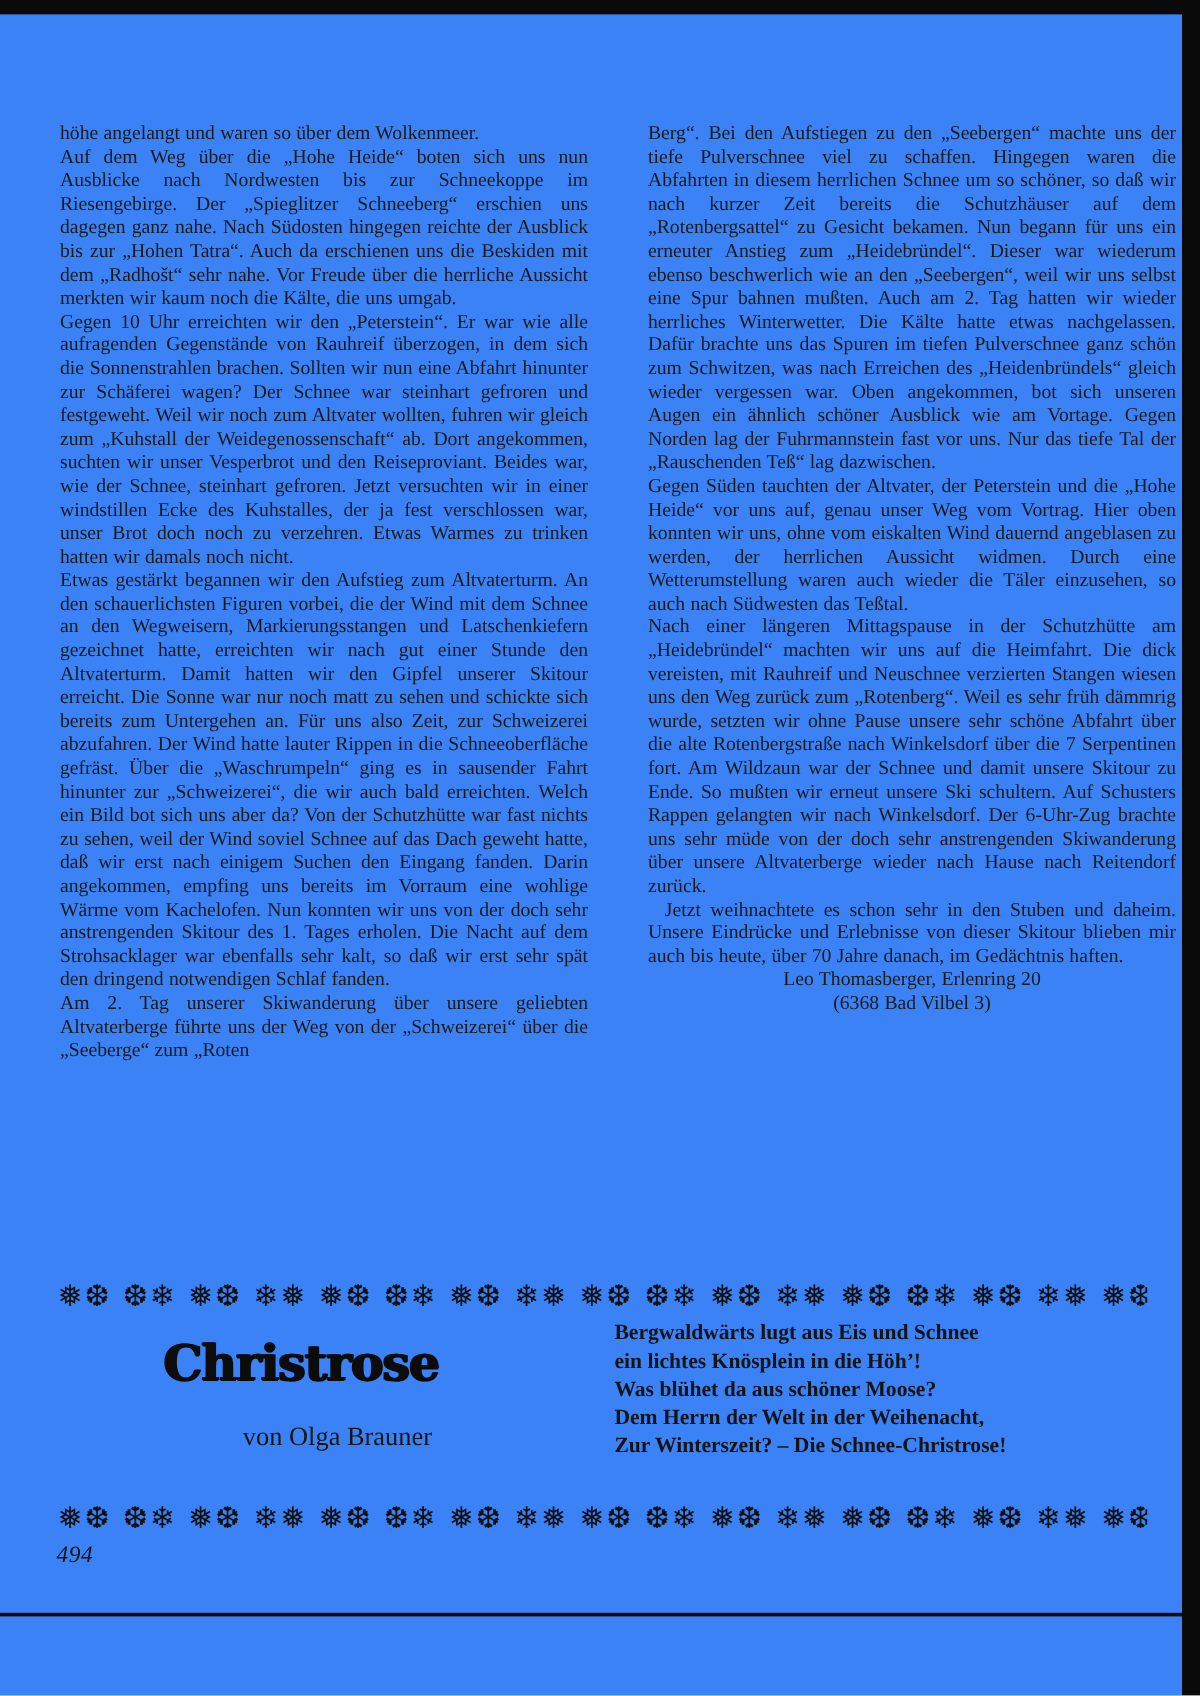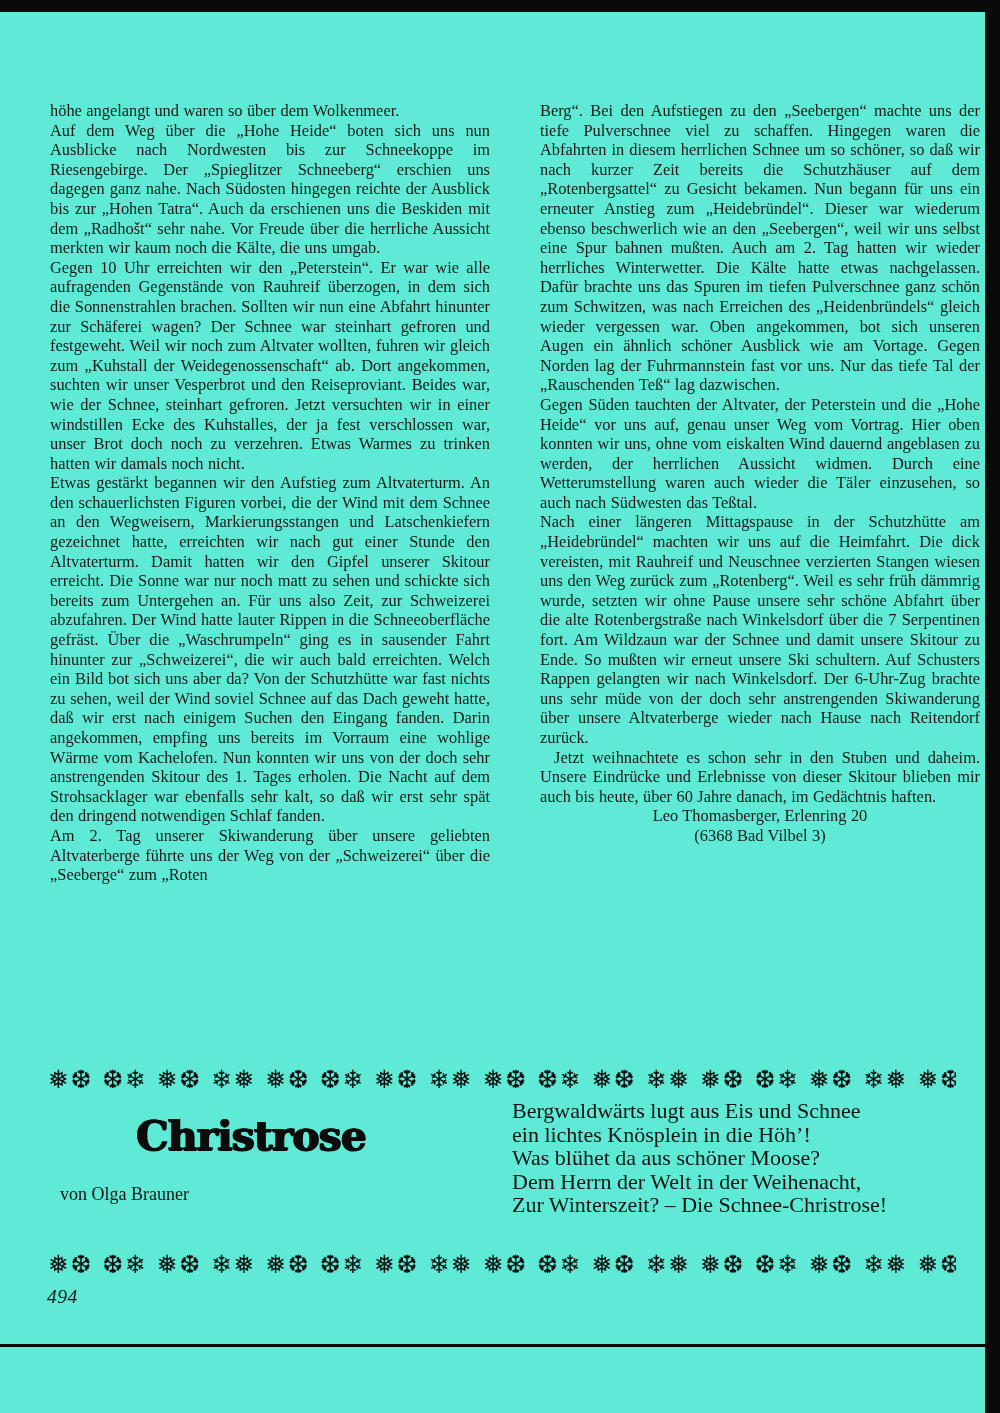--- a/index.html
+++ b/index.html
@@ -1,19 +1,19 @@
 <!DOCTYPE html>
 <html lang="de"><head>
 <meta charset="utf-8">
 <style>
   * { box-sizing: border-box; }
   html, body { margin: 0; padding: 0; background: #e8e8e5; }
   .page {
     position: relative; width: 1000px; height: 1413px;
-    background: #5eead4; overflow: hidden;
+    background: #3b82f6; overflow: hidden;
     font-family: "Liberation Serif", serif; color: #1a1a1a;
   }
   .scan-top   { position: absolute; top: 0; left: 0; width: 100%; height: 12px; background: #0a0a0a; }
   .scan-right { position: absolute; top: 0; right: 0; width: 15px; height: 100%; background: #0a0a0a; }
   .bottom-rule{ position: absolute; top: 1344px; left: 0; width: 986px; height: 3px; background: #0a0a0a; }
 
   .col {
     position: absolute; top: 101px; width: 440px;
     font-size: 16.4px; line-height: 19.6px; text-align: justify;
     hyphens: auto; -webkit-hyphens: auto; word-spacing: 0.02em;
@@ -34,25 +34,25 @@
   .snow-bottom { top: 1246px; }
 
   .poem-title {
     position: absolute; left: 46px; top: 1106px; width: 410px; margin: 0;
     text-align: center; font-family: "DejaVu Serif", serif; font-weight: bold;
     font-size: 41px; line-height: 60px; letter-spacing: -1px; color: #0c0c0c;
     text-shadow: 0.9px 0 currentColor, -0.9px 0 currentColor, 0 0.6px currentColor;
   }
   .poem-author {
     position: absolute; left: 60px; top: 1184px; width: 300px;
-    text-align: left; font-size: 18px; color: #161616;
+    text-align: right; font-size: 22px; color: #161616;
   }
   .poem-text {
     position: absolute; left: 512px; top: 1099px; width: 455px;
-    font-size: 22px; font-weight: normal; line-height: 23.5px; color: #141414;
+    font-size: 18px; font-weight: bold; line-height: 23.5px; color: #141414;
   }
   .poem-text p { margin: 0; }
 
   .page-number {
     position: absolute; left: 47px; top: 1286px;
     font-size: 19.5px; letter-spacing: 0.5px; color: #151515; font-style: italic;
   }
 </style>
 </head>
 <body>
@@ -69,21 +69,21 @@
       <p>Gegen 10 Uhr erreichten wir den „Peterstein“. Er war wie alle aufragenden Gegenstände von Rauhreif überzogen, in dem sich die Sonnenstrahlen brachen. Sollten wir nun eine Abfahrt hinunter zur Schäferei wagen? Der Schnee war steinhart gefroren und festgeweht. Weil wir noch zum Altvater wollten, fuhren wir gleich zum „Kuhstall der Weidegenossenschaft“ ab. Dort angekommen, suchten wir unser Vesperbrot und den Reiseproviant. Beides war, wie der Schnee, steinhart gefroren. Jetzt versuchten wir in einer windstillen Ecke des Kuhstalles, der ja fest verschlossen war, unser Brot doch noch zu verzehren. Etwas Warmes zu trinken hatten wir damals noch nicht.</p>
       <p>Etwas gestärkt begannen wir den Aufstieg zum Altvaterturm. An den schauerlichsten Figuren vorbei, die der Wind mit dem Schnee an den Wegweisern, Markierungsstangen und Latschenkiefern gezeichnet hatte, erreichten wir nach gut einer Stunde den Altvaterturm. Damit hatten wir den Gipfel unserer Skitour erreicht. Die Sonne war nur noch matt zu sehen und schickte sich bereits zum Untergehen an. Für uns also Zeit, zur Schweizerei abzufahren. Der Wind hatte lauter Rippen in die Schneeoberfläche gefräst. Über die „Waschrumpeln“ ging es in sausender Fahrt hinunter zur „Schweizerei“, die wir auch bald erreichten. Welch ein Bild bot sich uns aber da? Von der Schutzhütte war fast nichts zu sehen, weil der Wind soviel Schnee auf das Dach geweht hatte, daß wir erst nach einigem Suchen den Eingang fanden. Darin angekommen, empfing uns bereits im Vorraum eine wohlige Wärme vom Kachelofen. Nun konnten wir uns von der doch sehr anstrengenden Skitour des 1. Tages erholen. Die Nacht auf dem Strohsacklager war ebenfalls sehr kalt, so daß wir erst sehr spät den dringend notwendigen Schlaf fanden.</p>
       <p>Am 2. Tag unserer Skiwanderung über unsere geliebten Altvaterberge führte uns der Weg von der „Schweizerei“ über die „Seeberge“ zum „Roten</p>
     </div>
 
   <div class="col col-right">
     <div>
         <p>Berg“. Bei den Aufstiegen zu den „Seebergen“ machte uns der tiefe Pulverschnee viel zu schaffen. Hingegen waren die Abfahrten in diesem herrlichen Schnee um so schöner, so daß wir nach kurzer Zeit bereits die Schutzhäuser auf dem „Rotenbergsattel“ zu Gesicht bekamen. Nun begann für uns ein erneuter Anstieg zum „Heidebründel“. Dieser war wiederum ebenso beschwerlich wie an den „Seebergen“, weil wir uns selbst eine Spur bahnen mußten. Auch am 2. Tag hatten wir wieder herrliches Winterwetter. Die Kälte hatte etwas nachgelassen. Dafür brachte uns das Spuren im tiefen Pulverschnee ganz schön zum Schwitzen, was nach Erreichen des „Heidenbründels“ gleich wieder vergessen war. Oben angekommen, bot sich unseren Augen ein ähnlich schöner Ausblick wie am Vortage. Gegen Norden lag der Fuhrmannstein fast vor uns. Nur das tiefe Tal der „Rauschenden Teß“ lag dazwischen.</p>
         <p>Gegen Süden tauchten der Altvater, der Peterstein und die „Hohe Heide“ vor uns auf, genau unser Weg vom Vortrag. Hier oben konnten wir uns, ohne vom eiskalten Wind dauernd angeblasen zu werden, der herrlichen Aussicht widmen. Durch eine Wetterumstellung waren auch wieder die Täler einzusehen, so auch nach Südwesten das Teßtal.</p>
         <p>Nach einer längeren Mittagspause in der Schutzhütte am „Heidebründel“ machten wir uns auf die Heimfahrt. Die dick vereisten, mit Rauhreif und Neuschnee verzierten Stangen wiesen uns den Weg zurück zum „Rotenberg“. Weil es sehr früh dämmrig wurde, setzten wir ohne Pause unsere sehr schöne Abfahrt über die alte Rotenbergstraße nach Winkelsdorf über die 7 Serpentinen fort. Am Wildzaun war der Schnee und damit unsere Skitour zu Ende. So mußten wir erneut unsere Ski schultern. Auf Schusters Rappen gelangten wir nach Winkelsdorf. Der 6-Uhr-Zug brachte uns sehr müde von der doch sehr anstrengenden Skiwanderung über unsere Altvaterberge wieder nach Hause nach Reitendorf zurück.</p>
-        <p class="indent">Jetzt weihnachtete es schon sehr in den Stuben und daheim. Unsere Eindrücke und Erlebnisse von dieser Skitour blieben mir auch bis heute, über 60 Jahre danach, im Gedächtnis haften.</p>
+        <p class="indent">Jetzt weihnachtete es schon sehr in den Stuben und daheim. Unsere Eindrücke und Erlebnisse von dieser Skitour blieben mir auch bis heute, über 70 Jahre danach, im Gedächtnis haften.</p>
       </div>
     <p class="sig">Leo Thomasberger, Erlenring 20</p>
     <p class="sig">(6368 Bad Vilbel 3)</p>
   </div>
 
   <div class="snowflakes snow-top">❅❆ ❆❄ ❅❆ ❄❅ ❅❆ ❆❄ ❅❆ ❄❅ ❅❆ ❆❄ ❅❆ ❄❅ ❅❆ ❆❄ ❅❆ ❄❅ ❅❆ ❆❄ ❅❆ ❄❅ ❅❆ ❆❄ ❅❆ ❄❅</div>
 
   <h1 class="poem-title">Christrose</h1>
   <div class="poem-author">von Olga Brauner</div>
 

